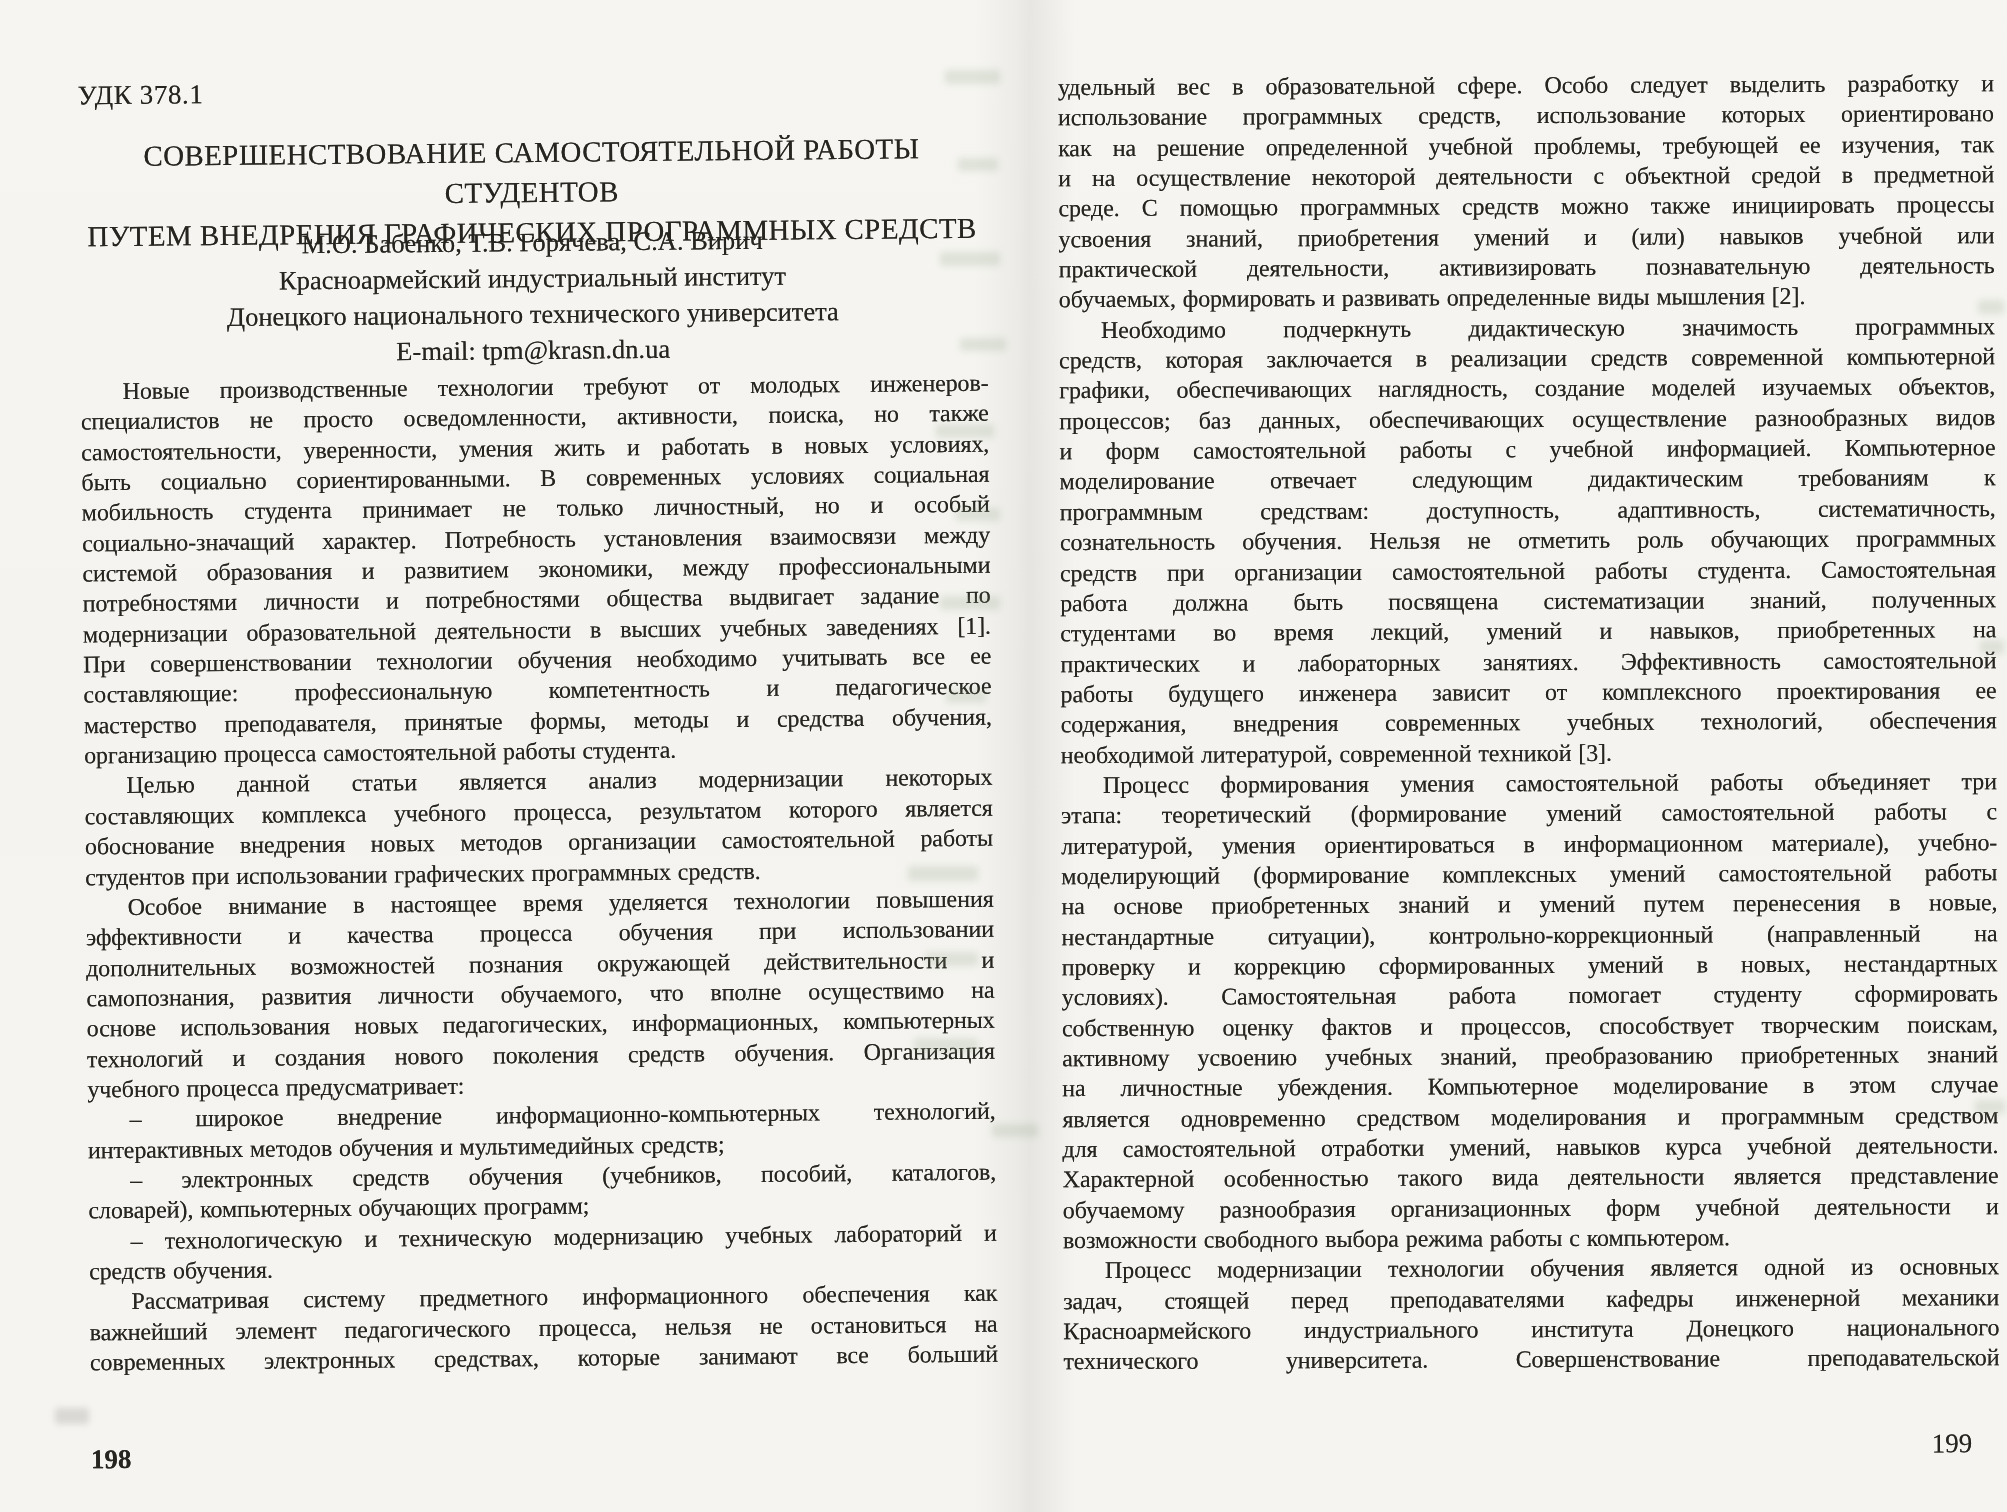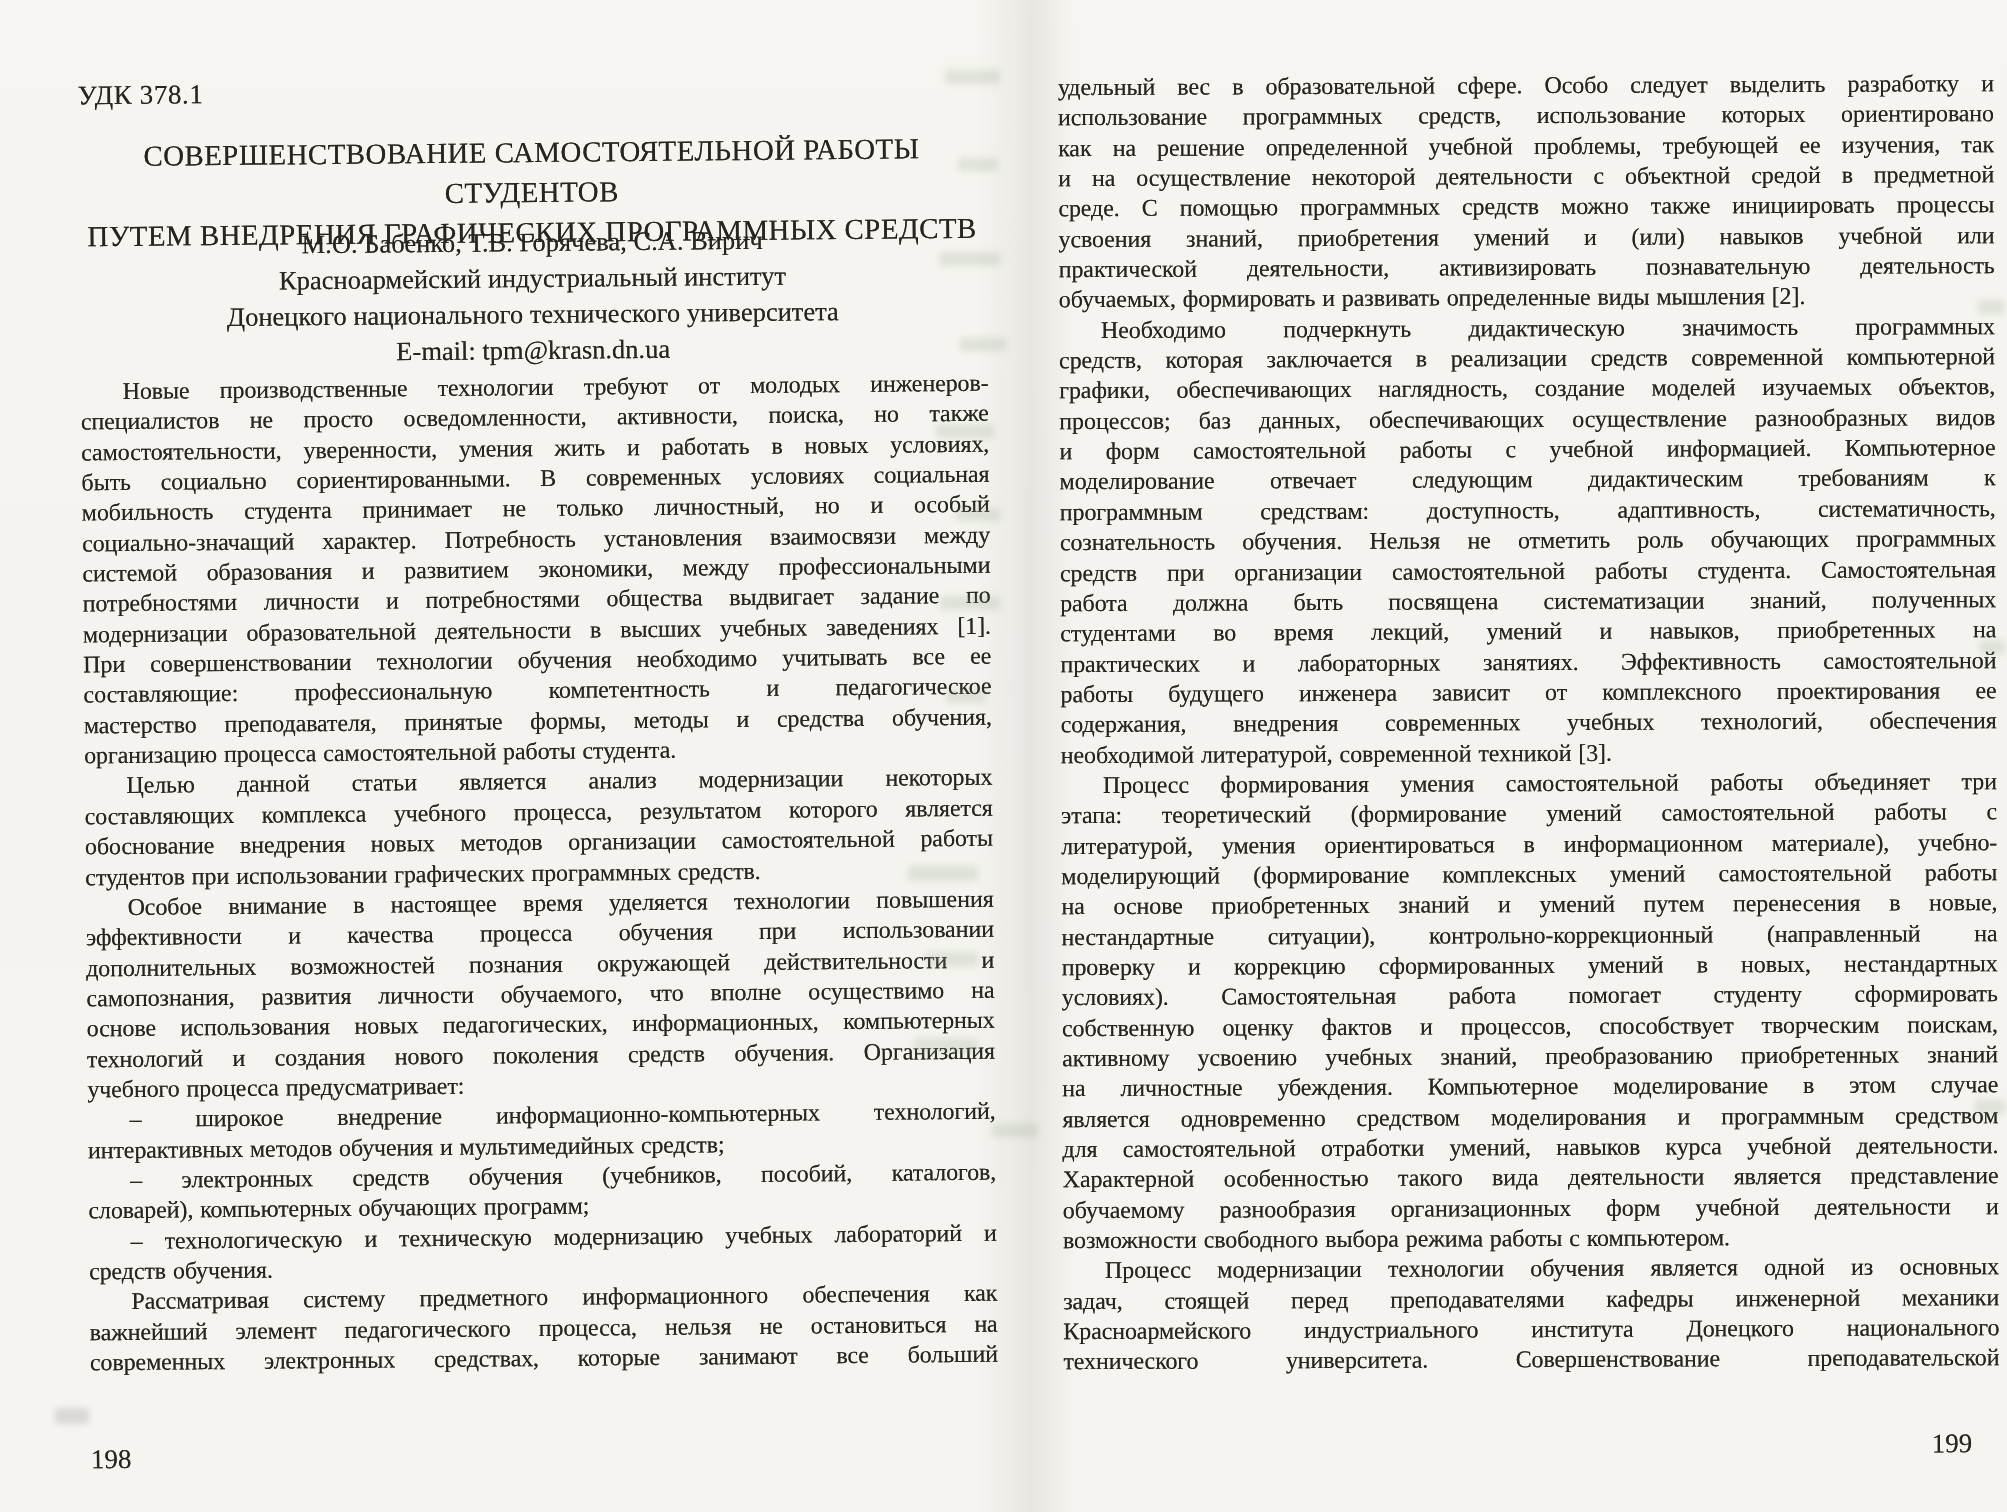--- a/index.html
+++ b/index.html
@@ -54,21 +54,21 @@
     letter-spacing: -0.1px;
     word-spacing: 1px;
     text-align: justify;
     text-align-last: justify;
     white-space: normal;
   }
   .line.last { text-align-last: left; }
   .line.indent { text-indent: 42px; }
 
   .pagenum { position: absolute; font-size: 27px; }
-  .pagenum-left  { left: 78px;  top: 1444px; }
+  .pagenum-left  { left: 78px;  top: 1444px; font-weight: bold; }
   .pagenum-right { left: 1926px; top: 1432px; text-align: right; }
 
   .ghost {
     position: absolute;
     background: rgba(143, 165, 131, 0.22);
     filter: blur(3px);
     border-radius: 3px;
     pointer-events: none;
   }
   .ghost.gray { background: rgba(120,120,118,0.22); }

